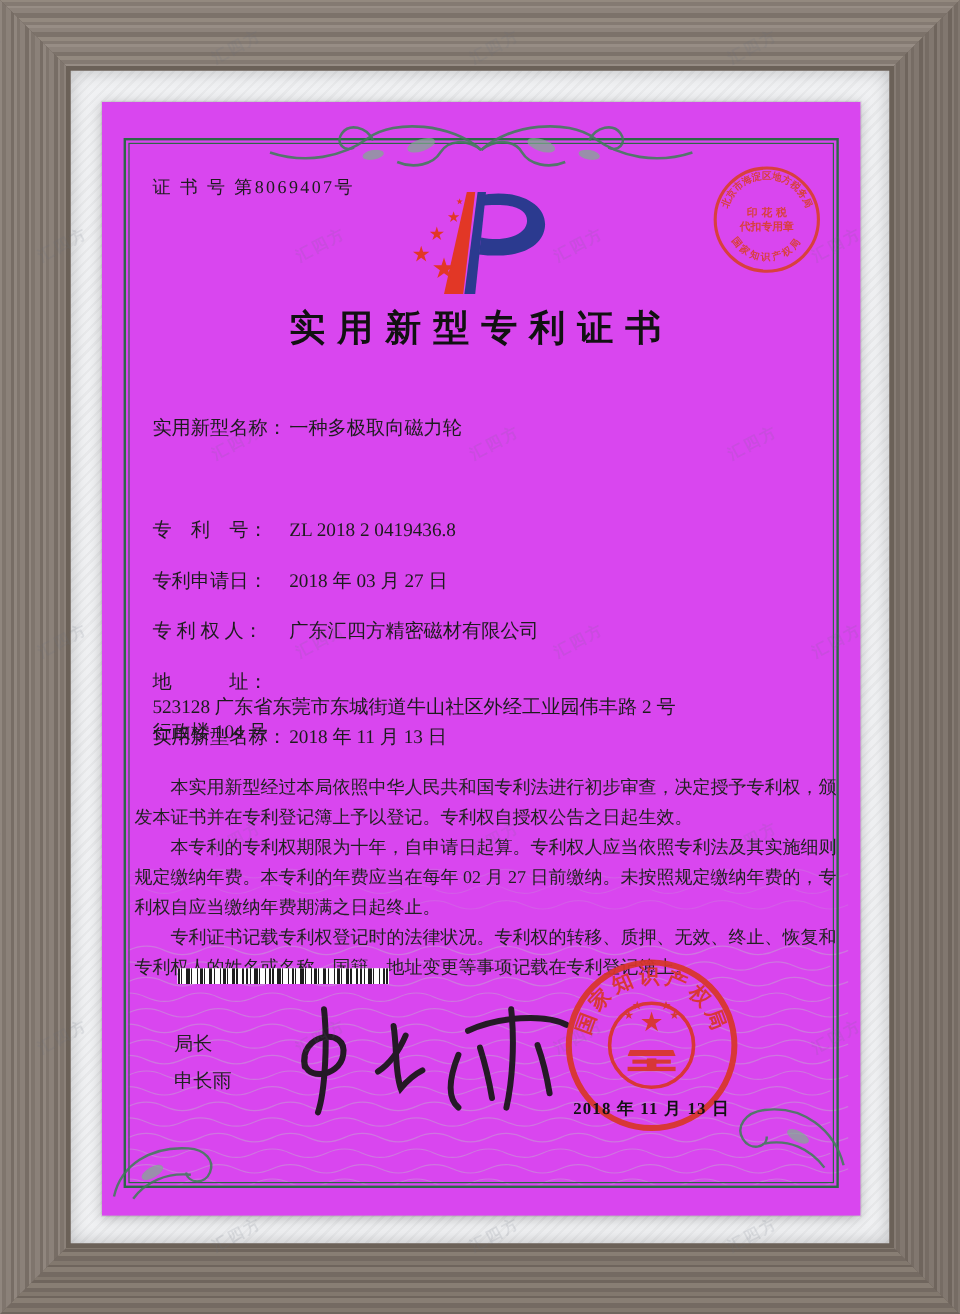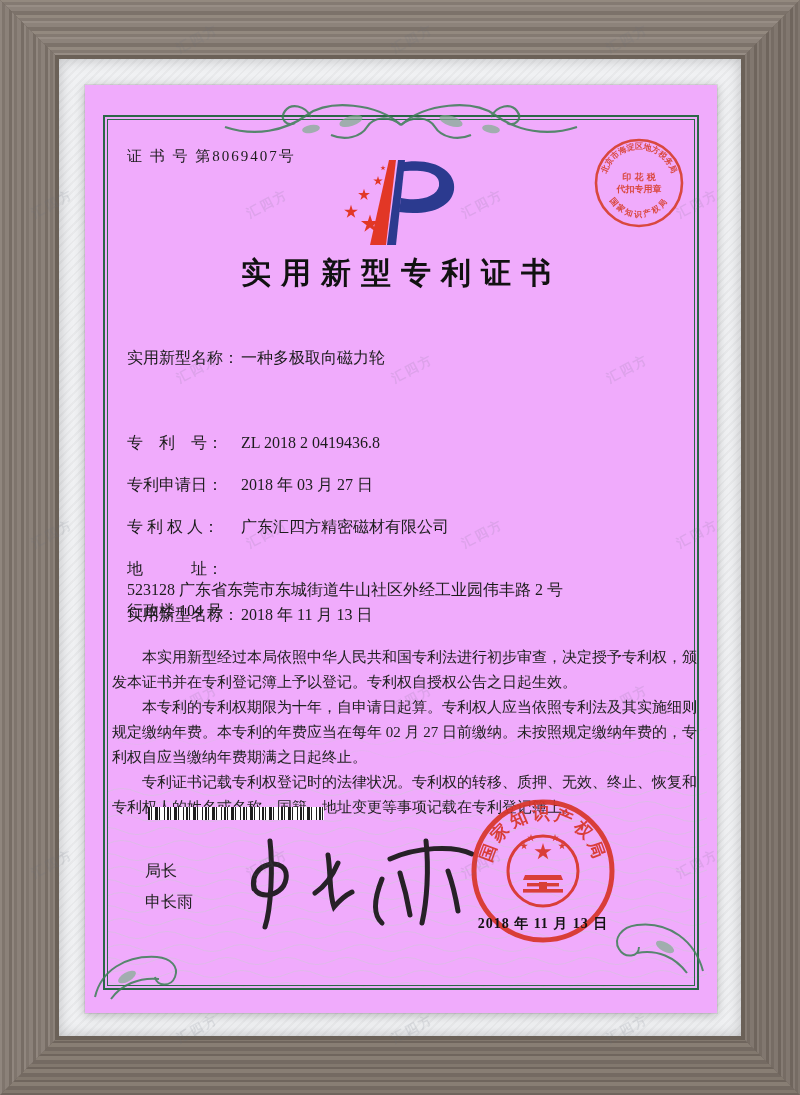--- a/index.html
+++ b/index.html
@@ -22,21 +22,21 @@
     background:repeating-linear-gradient(90deg,#857b73 0 2px,#766c64 2px 5px,#81776f 5px 9px,#6f655d 9px 12px);
     clip-path:polygon(0 55px,100% 0,100% 100%,0 calc(100% - 55px));}
 
   
   .mat{position:absolute;inset:55px;background:#f0f1f3;border:4px solid #6b6158;
     box-shadow:inset 0 0 14px rgba(0,0,0,.22);}
   .mat::after{content:"";position:absolute;inset:0;
     background:repeating-linear-gradient(135deg,rgba(0,0,0,.03) 0 2px,rgba(255,255,255,0) 2px 6px);}
 
   
-  .paper{position:absolute;left:85px;right:83px;top:85px;bottom:82px;background:#f0abfc;
+  .paper{position:absolute;left:85px;right:83px;top:85px;bottom:82px;background:#d946ef;
     box-shadow:0 0 0 1px rgba(0,0,0,.07),0 2px 10px rgba(0,0,0,.25);}
   .bframe{position:absolute;left:18px;right:18px;top:30px;bottom:23px;border:2.5px solid #2c6847;}
   .bframe-inner{position:absolute;inset:2px;border:1px solid #2c6847;}
 
   .waves{position:absolute;left:22px;right:22px;bottom:26px;height:265px;opacity:.6;}
 
   .orn{position:absolute;pointer-events:none;}
   .orn-top{left:50%;top:10px;transform:translateX(-50%);}
   .orn-bl{left:6px;bottom:8px;}
   .orn-br{right:10px;bottom:34px;}

